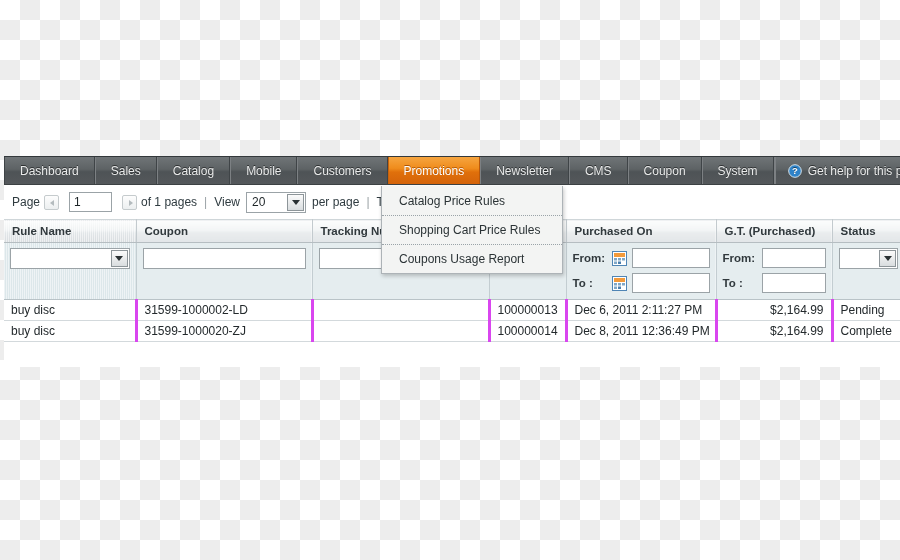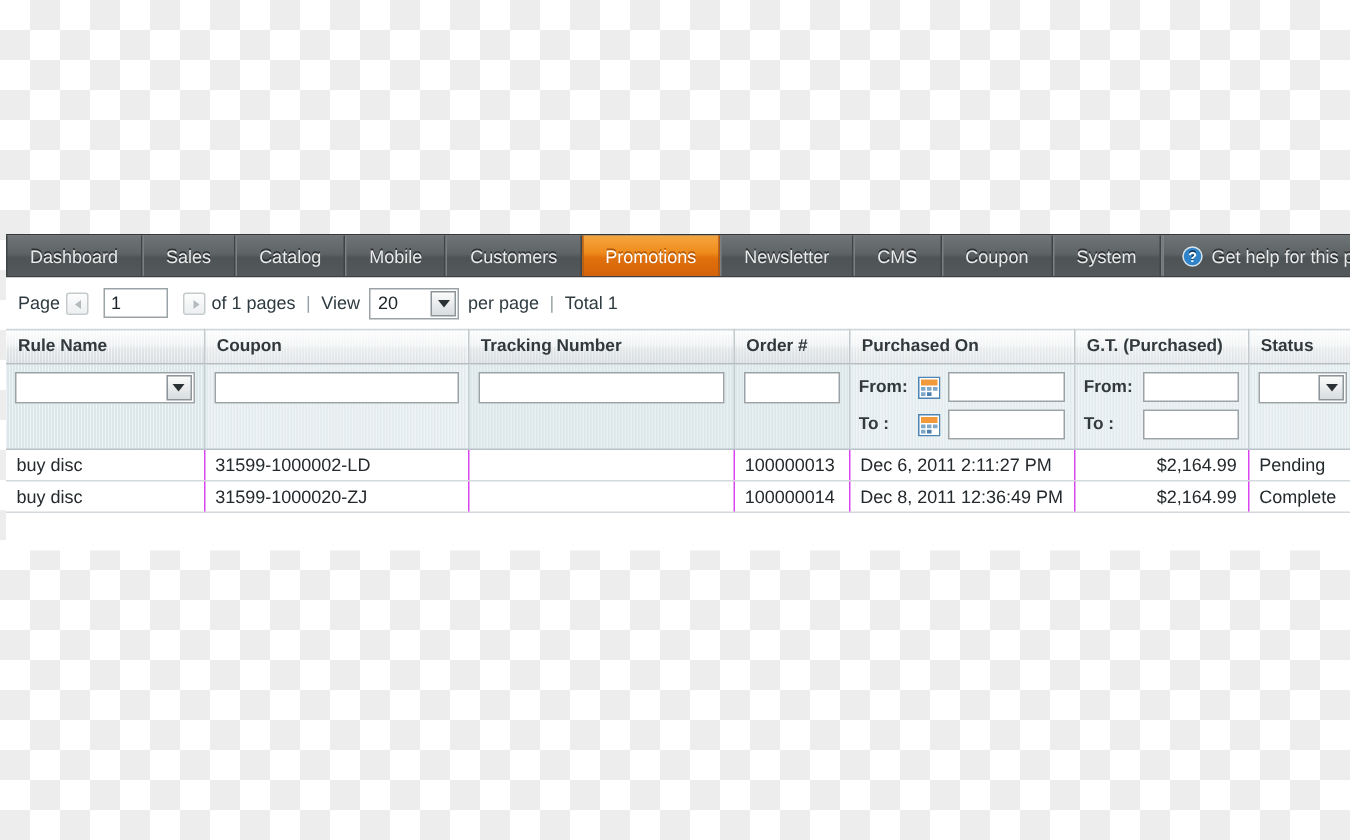--- a/index.html
+++ b/index.html
@@ -232,21 +232,21 @@
     font-family: "Liberation Sans", sans-serif;
     padding: 0 3px; color: #1d2528;
     min-width: 0;
   }
   .grid td.cell {
     height: 21px;
     font-size: 12px;
     color: #23292c;
     padding: 0 7px;
     border-bottom: 1px solid #d3d9dc;
-    border-right: 1px solid #d946ef;
+    border-right: 3px solid #d946ef;
     background: #ffffff;
     white-space: nowrap;
     overflow: hidden;
     cursor: pointer;
   }
   .grid td.cell:last-child { border-right: none; }
   .num { text-align: right; }
 </style>
 </head>
 <body>
@@ -288,20 +288,25 @@
     <div class="nav-help">
       <span class="help-icon">
         <svg viewBox="0 0 14 14" width="14" height="14">
           <circle cx="7" cy="7" r="6.3" fill="#2f83c9" stroke="#d9e4ea" stroke-width="1"></circle>
           <text x="7" y="10.4" font-size="9.5" font-family="Liberation Sans, sans-serif" font-weight="bold" fill="#ffffff" text-anchor="middle">?</text>
         </svg>
       </span>
       <span>Get help for this page</span>
     </div>
 
+    <div class="dropdown">
+      <div class="dd-item"><span>Catalog Price Rules</span></div>
+      <div class="dd-item"><span>Shopping Cart Price Rules</span></div>
+      <div class="dd-item"><span>Coupons Usage Report</span></div>
+    </div>
   </div>
 
   <div class="toolbar">
     <span class="tb-text">Page</span>
     <span class="pg-arrow prev"></span>
     <input class="pg-input" value="1" style="">
     <span class="pg-arrow next"></span>
     <span class="tb-text">of 1 pages</span>
     <span class="sep">|</span>
     <span class="tb-text">View</span>

